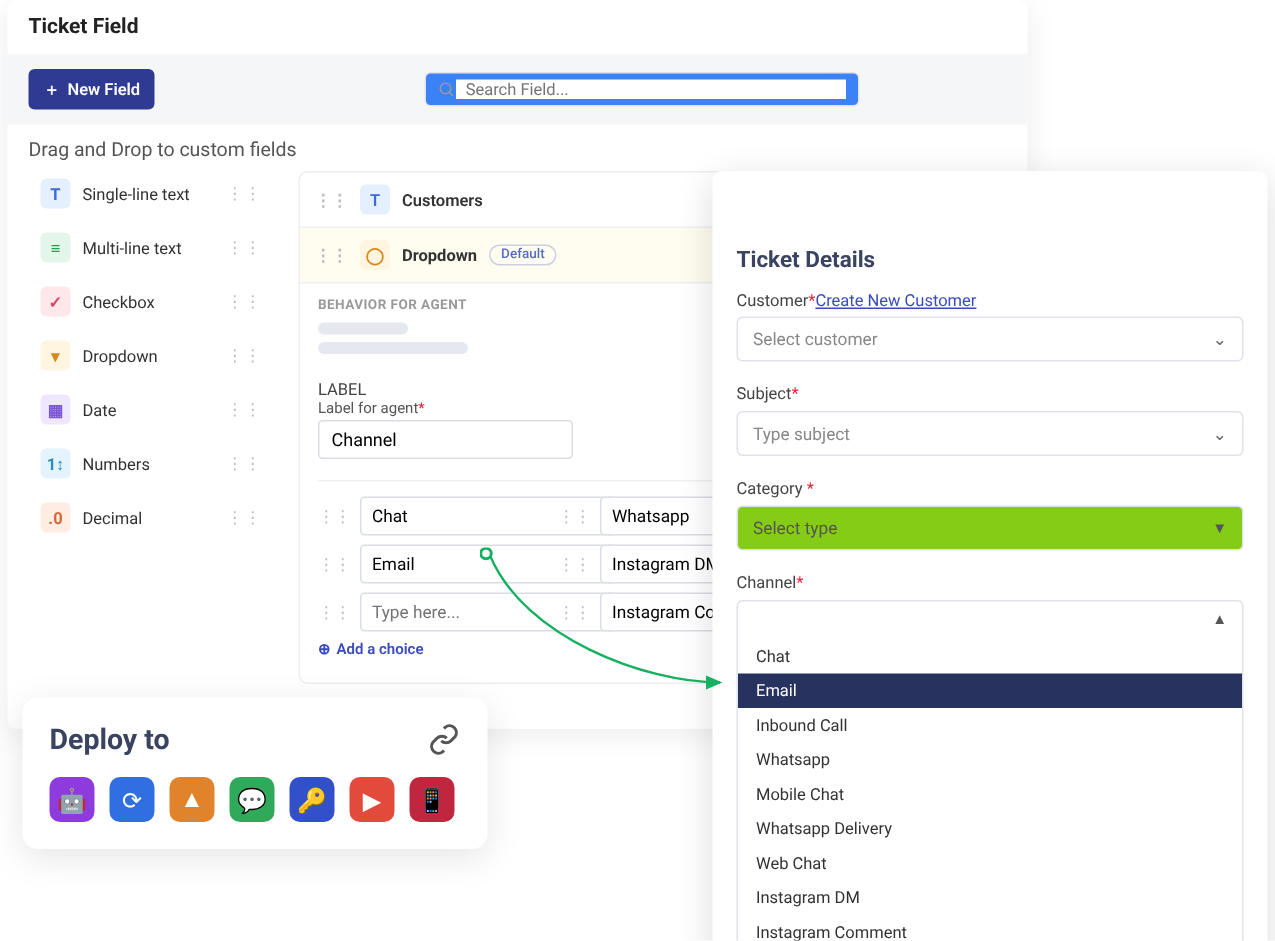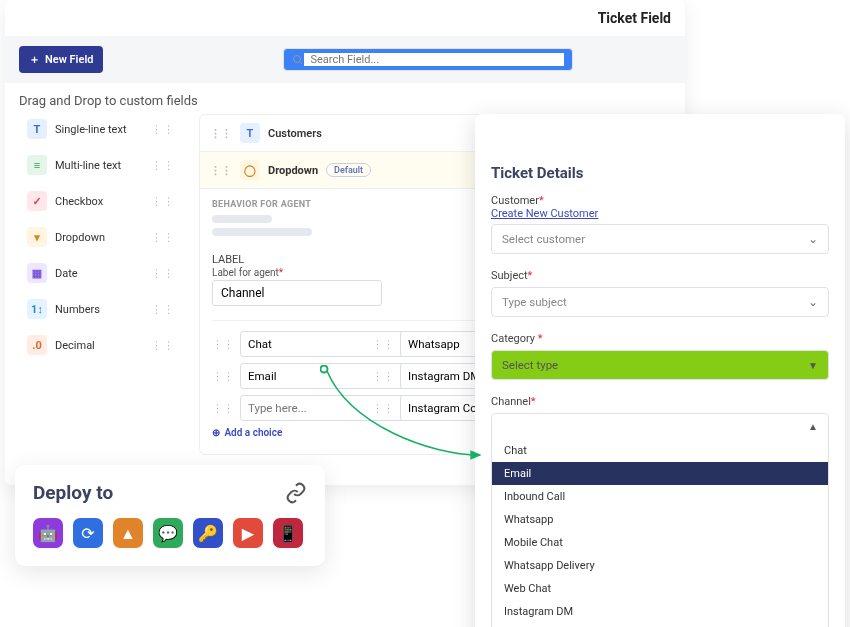--- a/index.html
+++ b/index.html
@@ -1,20 +1,20 @@
 <!DOCTYPE html>
 <html><head>
 <meta charset="utf-8">
 <style>
   *{box-sizing:border-box;margin:0;padding:0;font-family:-apple-system,BlinkMacSystemFont,"Segoe UI",Roboto,Arial,sans-serif;}
   body{background:#fff;width:850px;height:627px;position:relative;overflow:hidden;}
 
   
   .panelA{position:absolute;left:5px;top:0;width:680px;background:#fff;border-radius:6px;box-shadow:0 4px 20px rgba(0,0,0,.08);}
-  .panelA .hdr{padding:10px 14px;font-weight:700;font-size:14px;color:#222;text-align:right;}
+  .panelA .hdr{padding:10px 14px;font-weight:700;font-size:14px;color:#222;}
   .panelA .toolbar{background:#f5f6f8;padding:10px 14px;display:flex;align-items:center;gap:180px;}
   .newField{background:#2f3b92;color:#fff;border:none;border-radius:4px;font-size:11px;font-weight:600;padding:6px 10px;display:flex;align-items:center;gap:5px;cursor:pointer;}
   .search{flex:1;max-width:290px;border:1px solid #e2e4e9;border-radius:4px;background:#3b82f6;display:flex;align-items:center;padding:4px 8px;}
   .search svg{flex:none;}
   .search input{border:none;outline:none;font-size:11px;flex:1;padding-left:6px;color:#666;}
 
   .dndTitle{padding:10px 14px 6px;font-size:13px;color:#555;}
   .dndBody{display:flex;gap:20px;padding:0 14px 30px;}
 
   .palette{width:160px;}
@@ -51,21 +51,21 @@
   .panelB{position:absolute;left:15px;top:465px;width:310px;background:#fff;border-radius:10px;box-shadow:0 6px 24px rgba(0,0,0,.10);padding:16px 18px 18px;}
   .panelB .title{font-family:Georgia,serif;font-size:19px;color:#3a4460;margin-bottom:14px;display:flex;align-items:center;justify-content:space-between;font-weight:bold;}
   .linkIco{width:22px;height:22px;color:#555;}
   .deployIcons{display:flex;gap:10px;}
   .dIco{width:30px;height:30px;border-radius:7px;display:flex;align-items:center;justify-content:center;color:#fff;}
 
   
   .panelC{position:absolute;right:5px;top:114px;width:370px;background:#fff;border-radius:6px;box-shadow:0 6px 24px rgba(0,0,0,.14);padding:14px 16px 10px;}
   .panelC h2{font-size:15px;font-weight:700;color:#3a4460;margin-bottom:12px;margin-top:36px;}
   .fld{margin-bottom:10px;}
-  .fldHead{display:flex;justify-content:flex-start;align-items:baseline;flex-direction:column;}
+  .fldHead{display:flex;justify-content:flex-start;align-items:baseline;}
   .fldLbl{font-size:11px;color:#444;}
   .fldLbl .req{color:#e23;}
   .link{font-size:11px;color:#3a4ac1;text-decoration:underline;}
   .select,.input{margin-top:4px;border:1px solid #dfe2e8;border-radius:4px;padding:7px 10px;font-size:11.5px;color:#888;display:flex;align-items:center;justify-content:space-between;background:#fff;}
   .select.dark{background:#84cc16;color:#555;justify-content:space-between;}
   .chev{color:#666;}
   .caret{font-size:10px;color:#555;}
 
   .channelBox{margin-top:4px;border:1px solid #dfe2e8;border-radius:4px;}
   .channelHead{padding:7px 10px;display:flex;justify-content:flex-end;}

